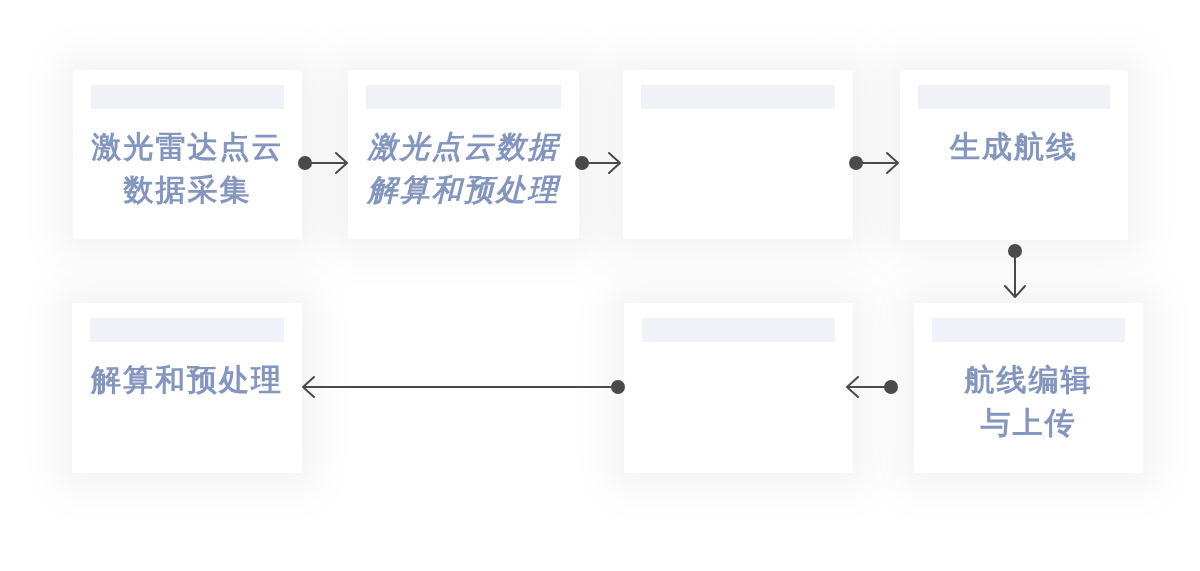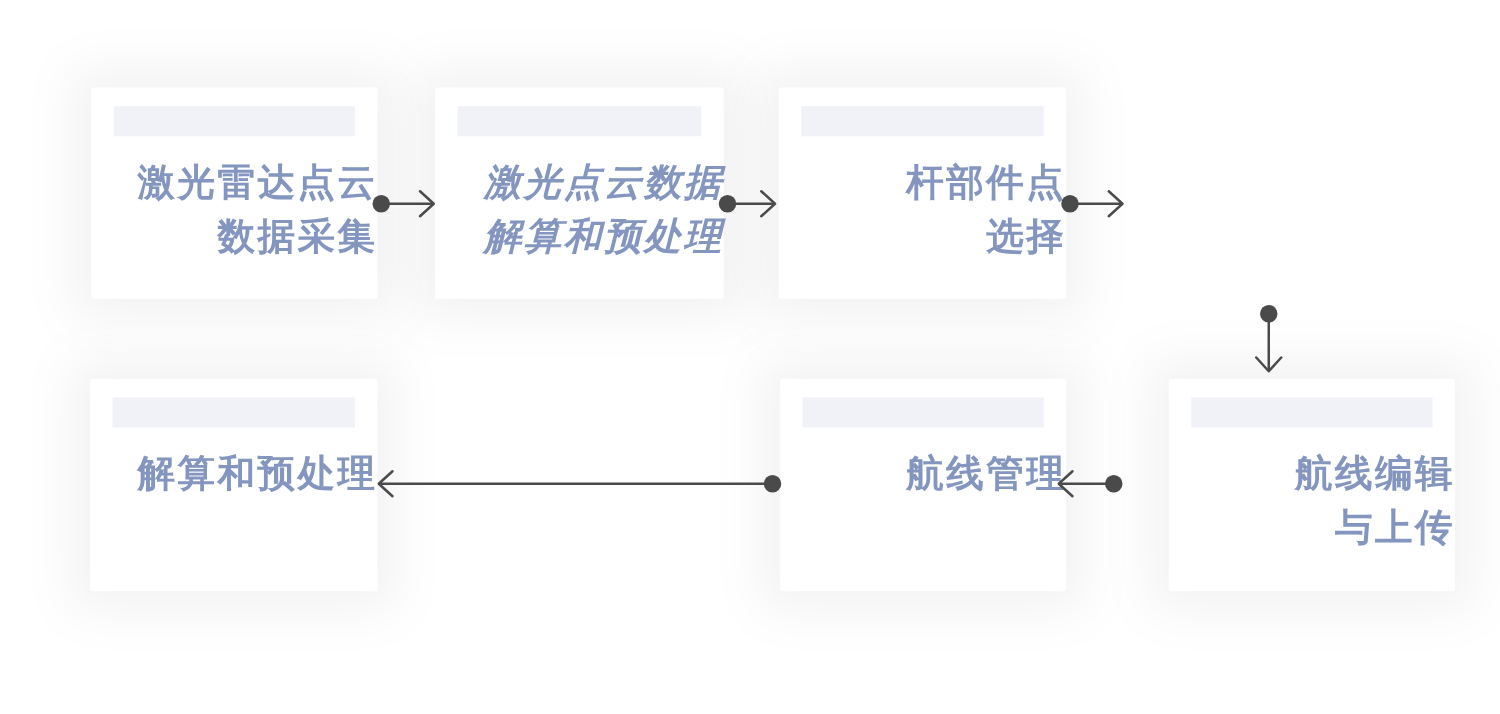--- a/index.html
+++ b/index.html
@@ -18,37 +18,37 @@
     box-shadow: 0 0 38px 14px rgba(125, 125, 140, 0.10);
   }
   .node-bar {
     position: absolute;
     left: 18px; right: 18px; top: 15px; height: 24px;
     background: #f0f2f8;
   }
   .node-label {
     position: absolute;
     left: 0; right: 0; top: 55px;
-    text-align: right;
+    text-align: center;
     font-size: 30px;
     font-weight: bold;
     line-height: 43px;
     letter-spacing: 2px;
     color: #8496bf;
     white-space: pre-line;
   }
 
   
   .n1 { left: 73px;  top: 70px;  width: 229px; height: 169px; }
   .n2 { left: 348px; top: 70px;  width: 231px; height: 169px; font-style: italic; }
   .n3 { left: 623px; top: 70px;  width: 230px; height: 169px; }
   .n4 { left: 900px; top: 70px;  width: 228px; height: 170px; }
   .n5 { left: 72px;  top: 303px; width: 230px; height: 170px; }
   .n6 { left: 624px; top: 303px; width: 229px; height: 170px; }
-  .n7 { left: 935px; top: 303px; width: 229px; height: 170px; }
+  .n7 { left: 914px; top: 303px; width: 229px; height: 170px; }
 
   svg.arrows {
     position: absolute; left: 0; top: 0;
     width: 1200px; height: 571px;
     pointer-events: none;
   }
   .arrow line, .arrow path {
     stroke: #4a4a4a;
     stroke-width: 2;
     fill: none;
@@ -69,33 +69,34 @@
   </div>
 
   <div class="node n2">
     <div class="node-bar"></div>
     <div class="node-label">激光点云数据
 解算和预处理</div>
   </div>
 
   <div class="node n3">
     <div class="node-bar"></div>
-    <div class="node-label">杆部件点
-选择</div>
   </div>
 
+  <div class="node n4">
+    <div class="node-bar"></div>
+    <div class="node-label">生成航线</div>
+  </div>
 
   <div class="node n5">
     <div class="node-bar"></div>
     <div class="node-label">解算和预处理</div>
   </div>
 
   <div class="node n6">
     <div class="node-bar"></div>
-    <div class="node-label">航线管理</div>
   </div>
 
   <div class="node n7">
     <div class="node-bar"></div>
     <div class="node-label">航线编辑
 与上传</div>
   </div>
 
   <svg class="arrows" viewBox="0 0 1200 571" xmlns="http://www.w3.org/2000/svg">
 

